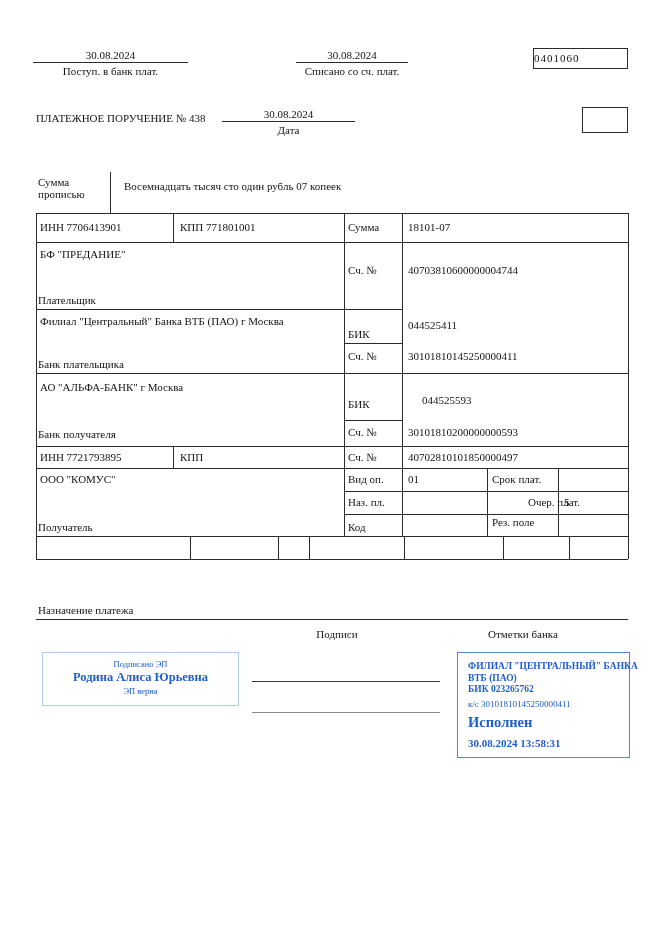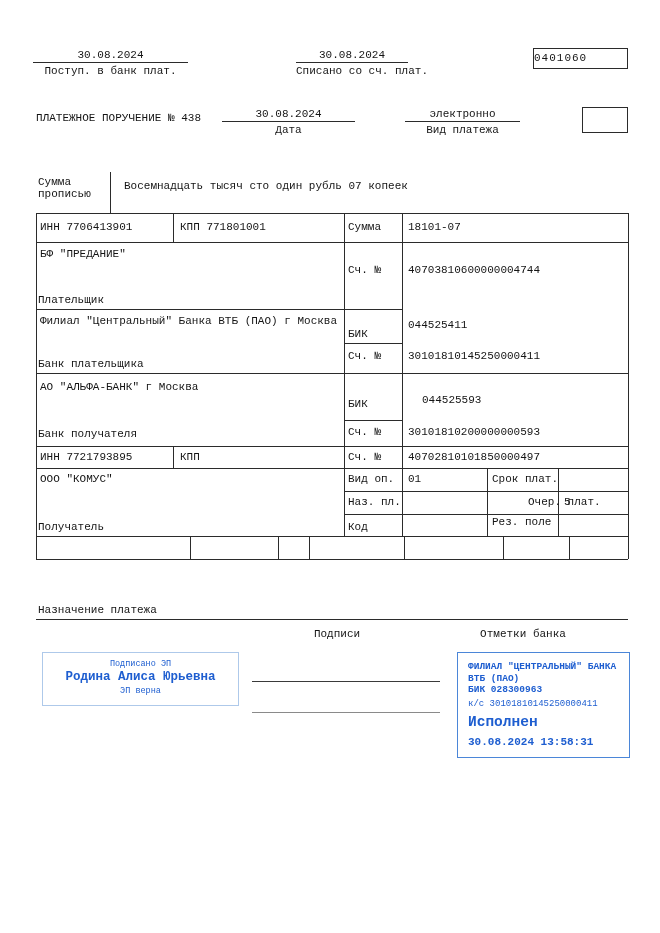--- a/index.html
+++ b/index.html
@@ -3,21 +3,21 @@
 <meta charset="utf-8">
 <style>
   :root{
     --line:#2b2b2b;
     --stamp-blue:#1e5ed0;
     --sig-border:#aec9ea;
     --bank-border:#4b86d8;
   }
   html,body{margin:0;padding:0;background:#fff;}
   .page{position:relative;width:660px;height:933px;background:#fff;
-        font-family:Liberation Mono, monospace;color:#141414;overflow:hidden;}
+        font-family:Liberation Serif, serif;color:#141414;overflow:hidden;}
   .t{position:absolute;font-size:11px;white-space:nowrap;line-height:13px;}
   .hl{position:absolute;height:1px;background:var(--line);}
   .vl{position:absolute;width:1px;background:var(--line);}
   .box{position:absolute;border:1px solid var(--line);box-sizing:border-box;}
   .grp{position:absolute;text-align:center;}
   .grp .date{font-size:11px;border-bottom:1px solid var(--line);padding-bottom:1px;white-space:nowrap;}
   .grp .lbl{font-size:11px;padding-top:2px;white-space:nowrap;}
   .title{position:absolute;font-size:11px;white-space:nowrap;}
   .wrap{white-space:normal;line-height:12px;}
   .sig-stamp{position:absolute;left:42px;top:652px;width:197px;height:54px;
@@ -49,24 +49,20 @@
     <div class="lbl">Списано со сч. плат.</div>
   </div>
   <div class="box" style="left:533px;top:48px;width:95px;height:21px;">
     <div style="text-align:left;font-size:11px;line-height:19px;letter-spacing:1px;">0401060</div>
   </div>
 
   <div class="title" style="left:36px;top:112px;">ПЛАТЕЖНОЕ ПОРУЧЕНИЕ № 438</div>
   <div class="grp" style="left:222px;top:108px;width:133px;">
     <div class="date">30.08.2024</div>
     <div class="lbl">Дата</div>
-  </div>
-  <div class="grp" style="left:405px;top:108px;width:115px;">
-    <div class="date">электронно</div>
-    <div class="lbl">Вид платежа</div>
   </div>
   <div class="box" style="left:582px;top:107px;width:46px;height:26px;"></div>
 
   <div class="t wrap" style="left:38px;top:176px;width:68px;">Сумма прописью</div>
   <div class="vl" style="left:110px;top:172px;height:41px;"></div>
   <div class="t" style="left:124px;top:180px;">Восемнадцать тысяч сто один рубль 07 копеек</div>
 
   <div class="hl" style="left:36px;top:213px;width:592px;"></div>
   <div class="hl" style="left:36px;top:242px;width:592px;"></div>
   <div class="hl" style="left:36px;top:309px;width:366px;"></div>
@@ -150,19 +146,19 @@
     <div class="s2">Родина Алиса Юрьевна</div>
     <div class="s3">ЭП верна</div>
   </div>
 
   <div class="sigline" style="top:681px;background:#3a3a3a;"></div>
   <div class="sigline" style="top:712px;background:#8a8a8a;"></div>
 
   <div class="bank-stamp">
     <div class="b1">ФИЛИАЛ "ЦЕНТРАЛЬНЫЙ" БАНКА</div>
     <div class="b1">ВТБ (ПАО)</div>
-    <div class="b1">БИК 028300963</div>
+    <div class="b1">БИК 023265762</div>
     <div class="b4">к/с 30101810145250000411</div>
     <div class="bstat">Исполнен</div>
     <div class="bdt">30.08.2024 13:58:31</div>
   </div>
 
 </div>
 
 </body></html>

